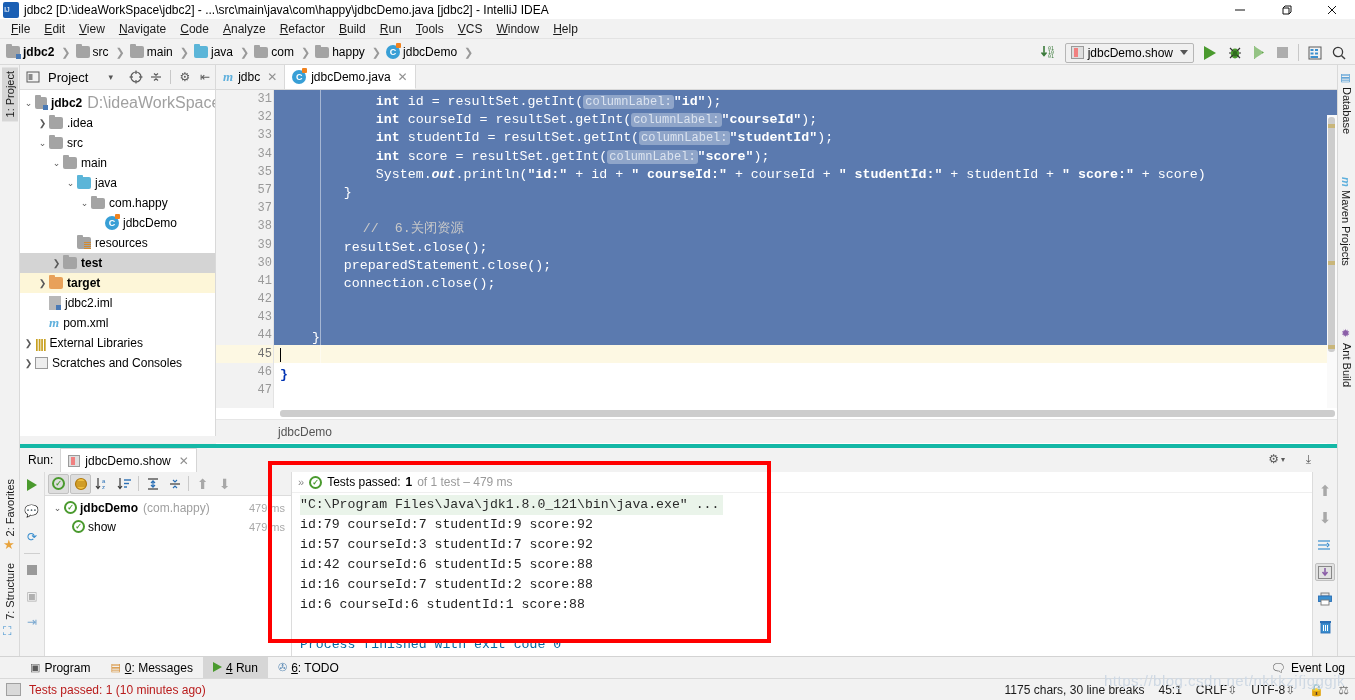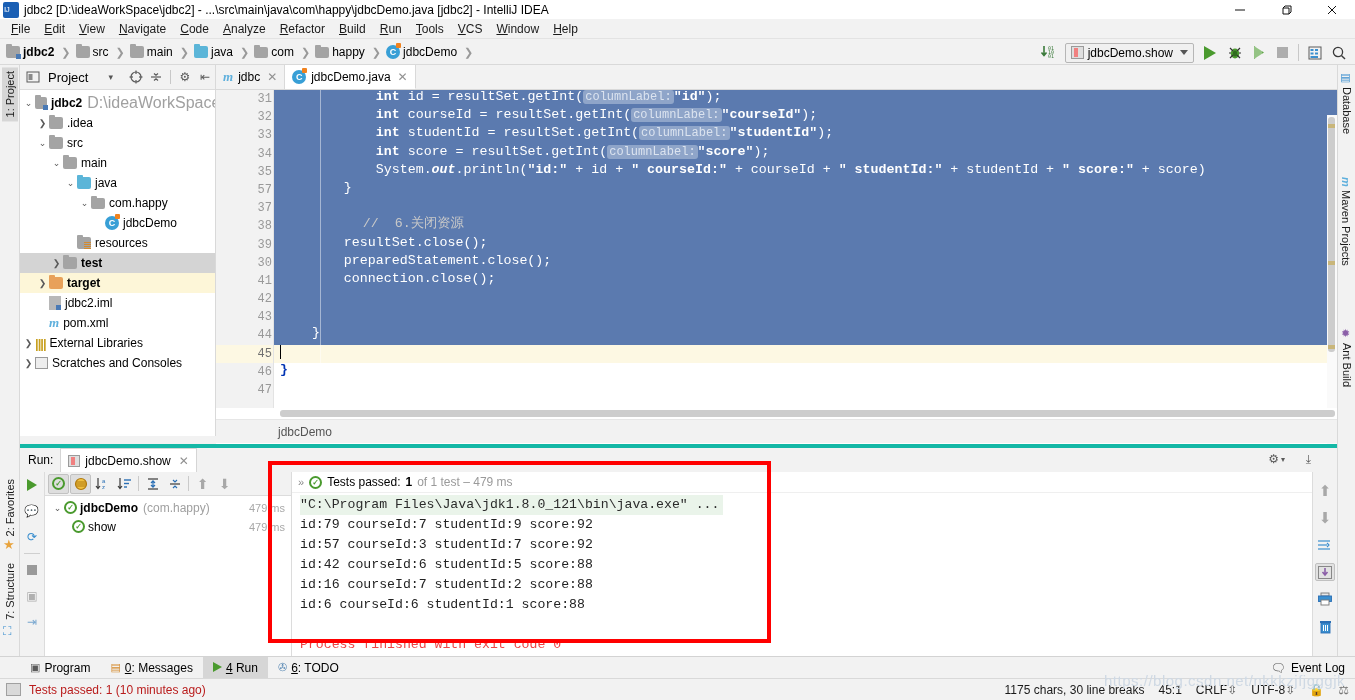--- a/index.html
+++ b/index.html
@@ -203,21 +203,21 @@
   .code-wrap { position: relative; height: 340px; background: #ffffff; display: flex; }
   .gutter {
     width: 58px; background: #f2f2f2; padding-top: 0px;
     font-family: "Liberation Mono", monospace; font-size: 12px; color: #999999;
     text-align: right; position: relative; border-right: 1px solid #e3e3e3;
   }
   .gln { height: 18.2px; line-height: 18.2px; padding-right: 1px; }
   .gln.cur { background: #fdf8e3; color: #707070; }
   .code-col { flex: 1; position: relative; overflow: hidden; }
   .code-line {
-    height: 18.2px; line-height: 14px; white-space: pre;
+    height: 18.2px; line-height: 23px; white-space: pre;
     font-family: "Liberation Mono", monospace; font-size: 13.3px;
     padding-left: 6px; color: #000;
   }
   .code-line.selected { background: #5b7aaf; color: #ffffff; }
   .code-line.curline { background: #fdf8e3; }
   .kw { color: #ffffff; font-weight: bold; }
   .kw2 { color: #0033b3; font-weight: bold; }
   .str { color: #ffffff; font-weight: bold; }
   .hint {
     background: #8fa5c9; color: #dbe3ef; border-radius: 3px; padding: 0 2px; font-size: 12px;
@@ -291,21 +291,21 @@
     background: #ffffff; font-size: 12px; border-bottom: 1px solid #efefef;
   }
   .chev2 { color: #8a8a8a; font-size: 11px; }
   .console-head .dim { color: #9a9a9a; }
   .console-head .b { font-weight: bold; }
   .console-body {
     font-family: "Liberation Mono", monospace; font-size: 13.2px; padding: 2px 0 0 8px;
   }
   .cline { height: 20px; line-height: 20px; white-space: pre; color: #232323; }
   .cline.cmdline { background: #eaf4ea; color: #2b2b2b; display:inline-block; padding-right:4px;}
-  .cline.exit { color: #ef4444; }
+  .cline.exit { color: #0369a1; }
 
   .console-right {
     width: 25px; background: #f2f2f2; border-left: 1px solid #dcdcdc;
     display: flex; flex-direction: column; align-items: center; padding-top: 10px; gap: 9px;
   }
   .cr-ico { width: 20px; height: 18px; display:flex;align-items:center;justify-content:center; font-size:13px; }
   .cr-ico.boxed { background:#e2e2e2; border:1px solid #c0c0c0; border-radius:2px;}
 
   .red-box {
     position: absolute; left: 268px; top: 461px; width: 503px; height: 182px;

